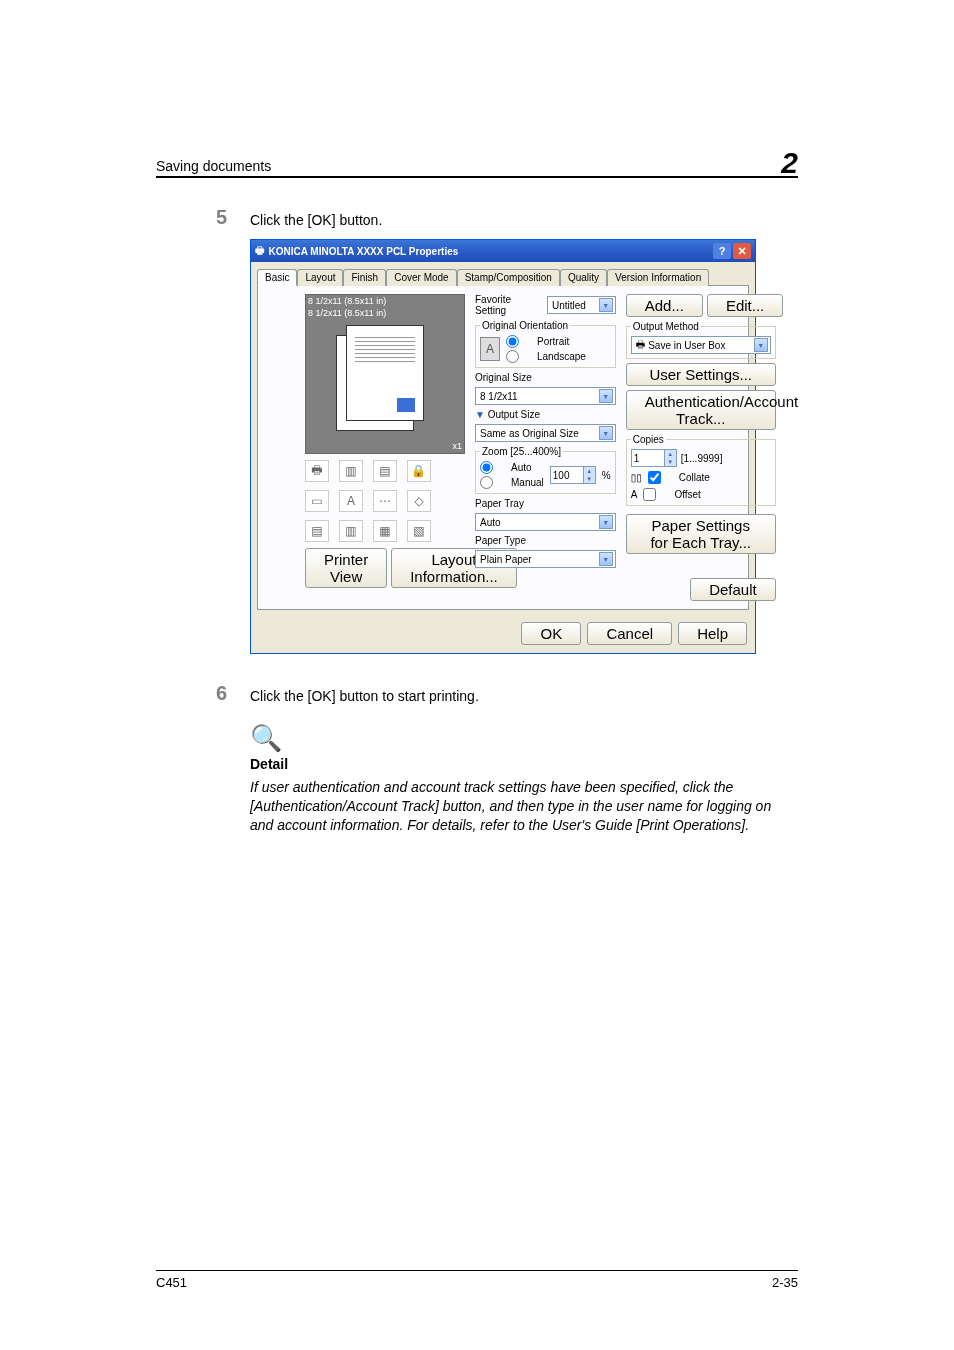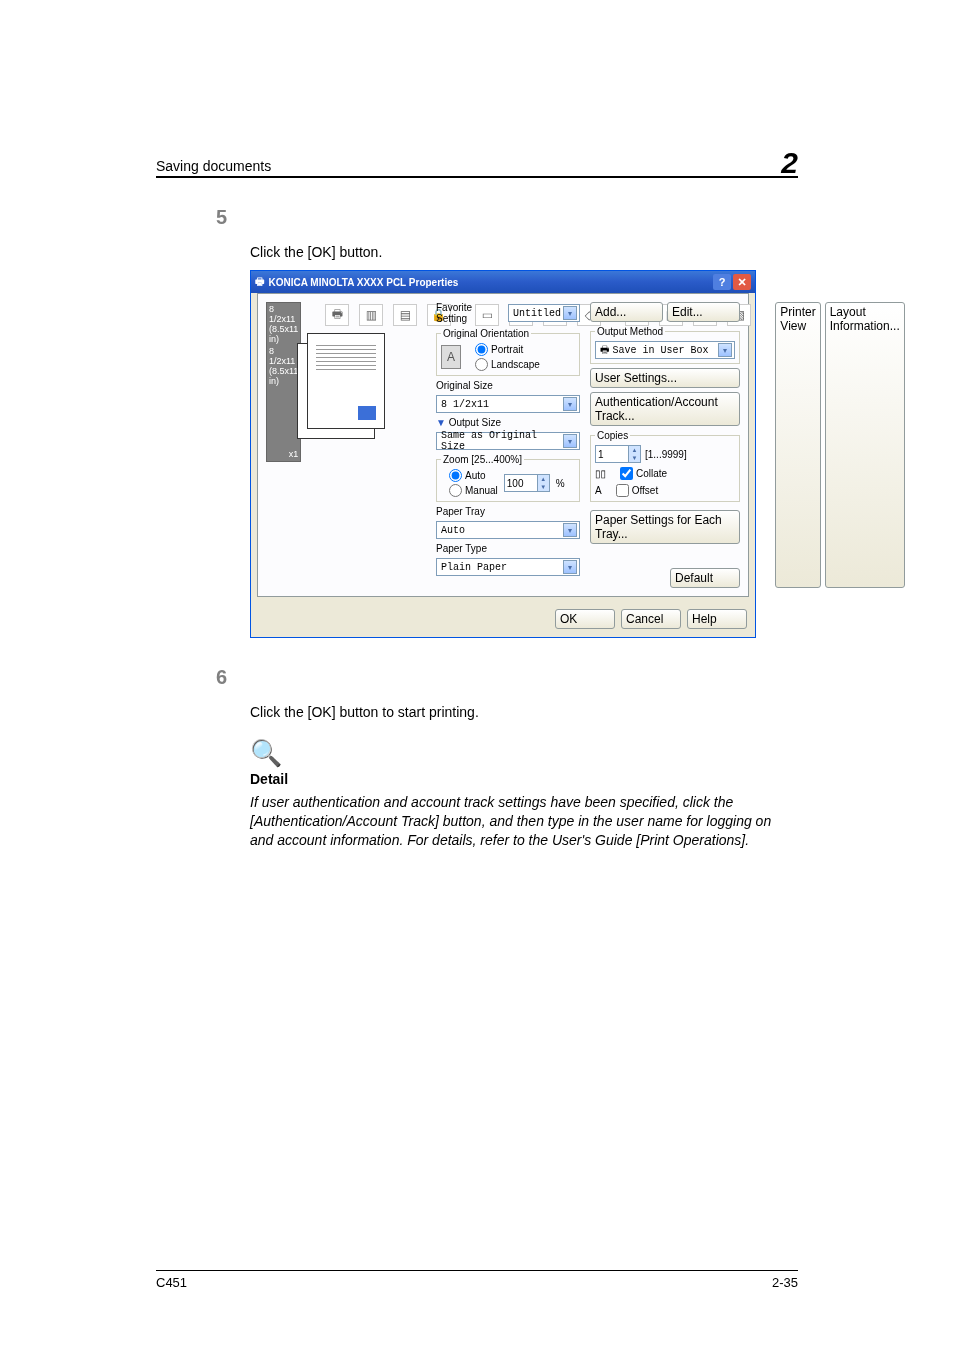--- a/index.html
+++ b/index.html
@@ -43,21 +43,20 @@
   .step-num {
     font-size: 20px;
     font-weight: bold;
     color: #808080;
     width: 34px;
     flex-shrink: 0;
   }
   .step-text {
     font-size: 14px;
     padding-top: 6px;
-    margin-top: 32px;
   }
   .dialog {
     font-family: Tahoma, Arial, sans-serif;
     font-size: 10px;
     width: 506px;
     margin-left: 94px;
     margin-bottom: 28px;
     border: 1px solid #0054E3;
     background: #ECE9D8;
   }
@@ -106,21 +105,21 @@
   }
   .tabbody {
     border: 1px solid #919B9C;
     margin: 0 6px 6px 6px;
     background: #FCFCFE;
     padding: 8px;
     display: flex;
     gap: 10px;
     min-height: 280px;
   }
-  .col-left { width: 160px; display: flex; flex-direction: row; gap: 24px; }
+  .col-left { width: 160px; display: flex; flex-direction: column; gap: 4px; margin-left: 39px; }
   .col-mid { flex: 1; display: flex; flex-direction: column; gap: 4px; }
   .col-right { width: 150px; display: flex; flex-direction: column; gap: 4px; }
   .preview-stack {
     height: 160px;
     position: relative;
     background: #808080;
     border: 1px solid #666;
   }
   .prev-label {
     color: #fff;
@@ -170,54 +169,53 @@
     display: flex; align-items: center; justify-content: center;
     font-size: 12px;
     color: #666;
     background: #fff;
   }
   .btnrow { display: flex; gap: 4px; }
   .winbtn {
     border: 1px solid #919B9C;
     background: linear-gradient(#fff, #ECE9D8);
     border-radius: 3px;
-    font-size: 12px;
-    padding: 2px 4px;
-    text-align: left;
+    font-size: 15px;
+    padding: 2px 18px;
+    text-align: center;
     flex: 1;
   }
   .label { font-size: 10px; }
   .dropdown {
     border: 1px solid #7F9DB9;
     background: #fff;
     display: flex;
     align-items: center;
     height: 18px;
     padding: 0 2px 0 4px;
     font-size: 10px;
   }
-  .dropdown .dv { flex: 1; font-family: Liberation Mono, monospace; }
+  .dropdown .dv { flex: 1; }
   .dd-arrow {
     width: 14px; height: 14px;
     background: linear-gradient(#cfe3ff, #9ec2ff);
     border: 1px solid #7F9DB9;
     display: flex; align-items: center; justify-content: center;
     font-size: 8px;
     color: #4a6ea9;
   }
   fieldset.grp {
     border: 1px solid #D0D0BF;
     padding: 4px;
     font-size: 10px;
   }
   fieldset.grp legend { font-size: 10px; padding: 0 2px; }
   .radio, .chk {
-    display: flex; align-items: center; gap: 3px;
+    display: flex; align-items: center; gap: 18px;
     font-size: 10px;
-    margin-left: 8px;
   }
   .radio input, .chk input { margin: 0; }
   .spin {
     display: inline-flex;
     border: 1px solid #7F9DB9;
     height: 18px;
     background: #fff;
     align-items: center;
   }
   .spin input {
@@ -288,20 +286,29 @@
   <div class="step-text">Click the [OK] button.</div>
 </div>
 
 <div class="dialog">
   <div class="titlebar">
     <span class="ti">🖶</span>
     <span>KONICA MINOLTA XXXX PCL Properties</span>
     <span class="tb-spacer"></span>
     <span class="tb-btn tb-help">?</span>
     <span class="tb-btn tb-close">✕</span>
+  </div>
+  <div class="tabsrow">
+    <div class="tab active">Basic</div>
+    <div class="tab">Layout</div>
+    <div class="tab">Finish</div>
+    <div class="tab">Cover Mode</div>
+    <div class="tab">Stamp/Composition</div>
+    <div class="tab">Quality</div>
+    <div class="tab">Version Information</div>
   </div>
   <div class="tabbody">
     <div class="col-left">
       <div class="preview-stack">
         <div class="prev-label">8 1/2x11 (8.5x11 in)</div>
         <div class="prev-label">8 1/2x11 (8.5x11 in)</div>
         <div class="prev-page"></div>
         <div class="prev-page front">
           <div class="prev-lines">
               <hr>

